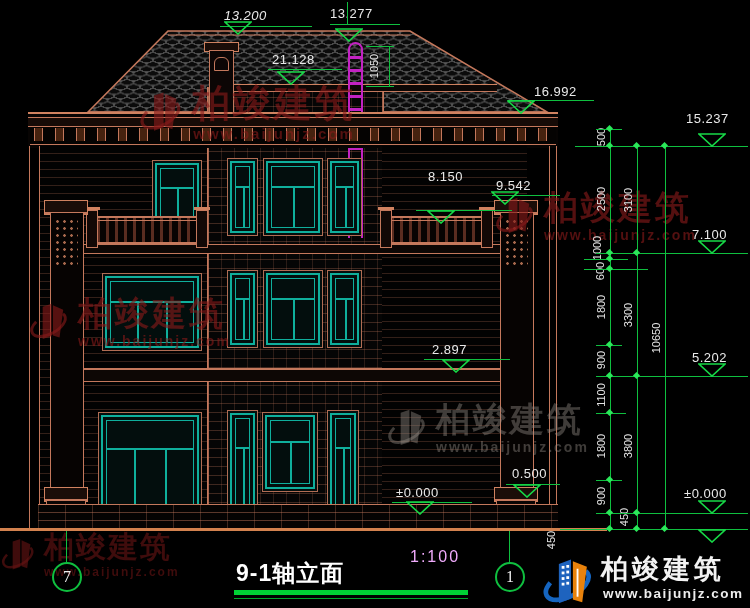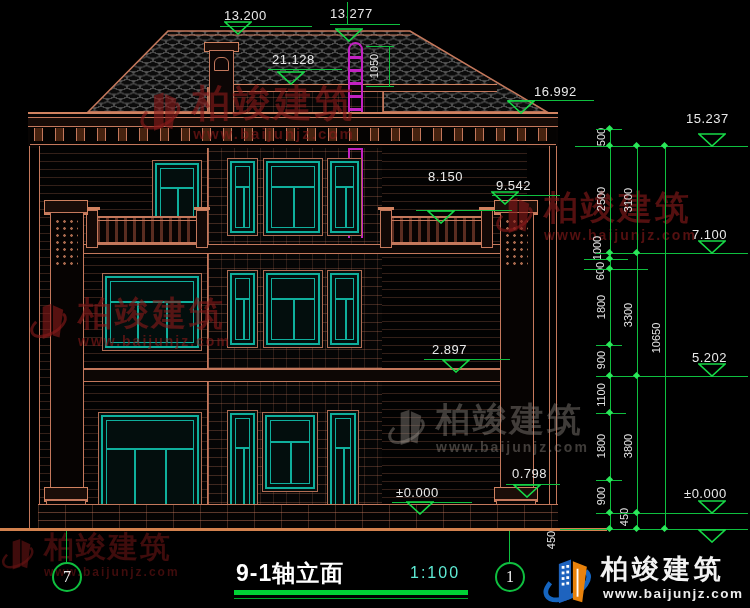--- a/index.html
+++ b/index.html
@@ -74,21 +74,21 @@
   
   .wm{position:absolute;display:flex;gap:6px;align-items:flex-start;pointer-events:none;}
   .wm .t{font-weight:900;line-height:1;}
   .wm .u{display:block;font-weight:700;letter-spacing:2px;margin-top:3px;text-align:center;}
   .wm-red{color:rgba(136,26,26,.62);}
   .wm-grey{color:rgba(150,142,136,.42);}
   
   .axis{position:absolute;width:26px;height:26px;border:2px solid #0FBF3F;border-radius:50%;
         color:#F0F0F0;font-family:"Liberation Serif",serif;font-size:16px;line-height:26px;text-align:center;}
   .title{position:absolute;left:236px;top:558px;color:#FFF;font-size:23px;font-weight:700;letter-spacing:1px;}
-  .scale{position:absolute;left:410px;top:564px;color:#5eead4;font-size:16px;letter-spacing:2px;}
+  .scale{position:absolute;left:410px;top:548px;color:#f0abfc;font-size:16px;letter-spacing:2px;}
   .logo-name{position:absolute;left:601px;top:551px;color:#F3F3F3;font-size:27px;font-weight:900;letter-spacing:4px;}
   .logo-url{position:absolute;left:603px;top:586px;color:#EDEDED;font-size:13.5px;font-weight:700;letter-spacing:1.5px;}
 </style>
 </head>
 <body>
 
 <div id="canvas">
 
   <div class="roof"></div>
   <svg class="el" style="left:0;top:0;" width="750" height="608">
@@ -264,29 +264,29 @@
         </g>
         <g fill="currentColor">
           <polygon points="20,14 32,10 32,54 20,58"></polygon>
           <polygon points="34,12 48,18 43,56 34,53"></polygon>
         </g>
       </svg>
     <div><span class="t" style="font-size:30px;letter-spacing:2px;">柏竣建筑</span>
       <span class="u" style="font-size:12px;">www.baijunjz.com</span></div>
   </div>
 
-  <div class="lbl" style="left:224px;top:8px;">13.200</div>
+  <div class="lbl" style="left:224px;top:8px;font-style:italic;">13.200</div>
   <div class="lbl" style="left:330px;top:6px;">13.277</div>
   <div class="lbl" style="left:272px;top:52px;">21.128</div>
   <div class="lbl" style="left:534px;top:84px;">16.992</div>
   <div class="lbl" style="left:496px;top:178px;">9.542</div>
   <div class="lbl" style="left:428px;top:169px;">8.150</div>
   <div class="lbl" style="left:432px;top:342px;">2.897</div>
   <div class="lbl" style="left:396px;top:485px;">±0.000</div>
-  <div class="lbl" style="left:512px;top:466px;">0.798</div>
+  <div class="lbl" style="left:512px;top:466px;">0.500</div>
 
   <div class="lbl" style="left:686px;top:111px;">15.237</div>
   <div class="lbl" style="left:692px;top:227px;">7.100</div>
   <div class="lbl" style="left:692px;top:350px;">5.202</div>
   <div class="lbl" style="left:684px;top:486px;">±0.000</div>
 
   <div class="vdim" style="left:374px;top:66px;">1050</div>
 
   <div class="vdim" style="left:601px;top:137px;">500</div>
   <div class="vdim" style="left:601px;top:199px;">2500</div>

